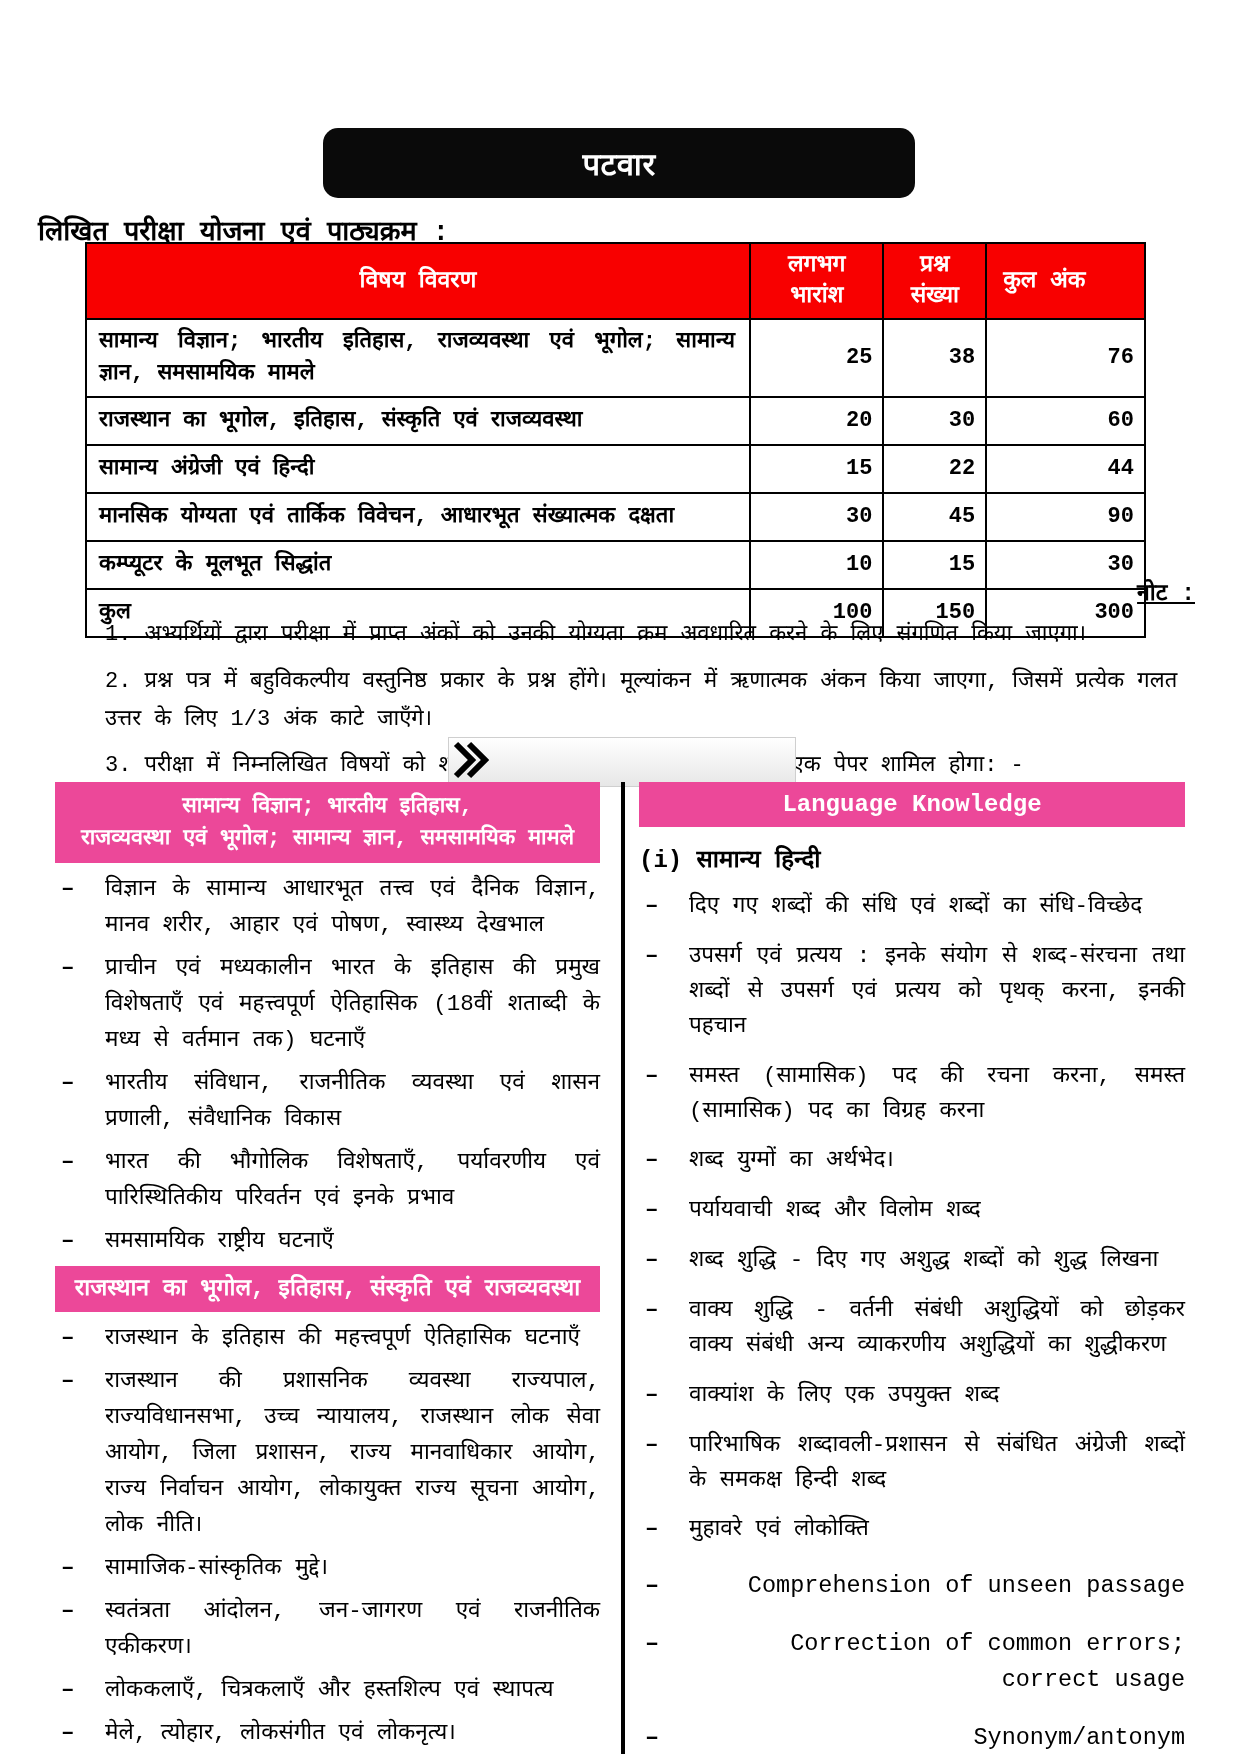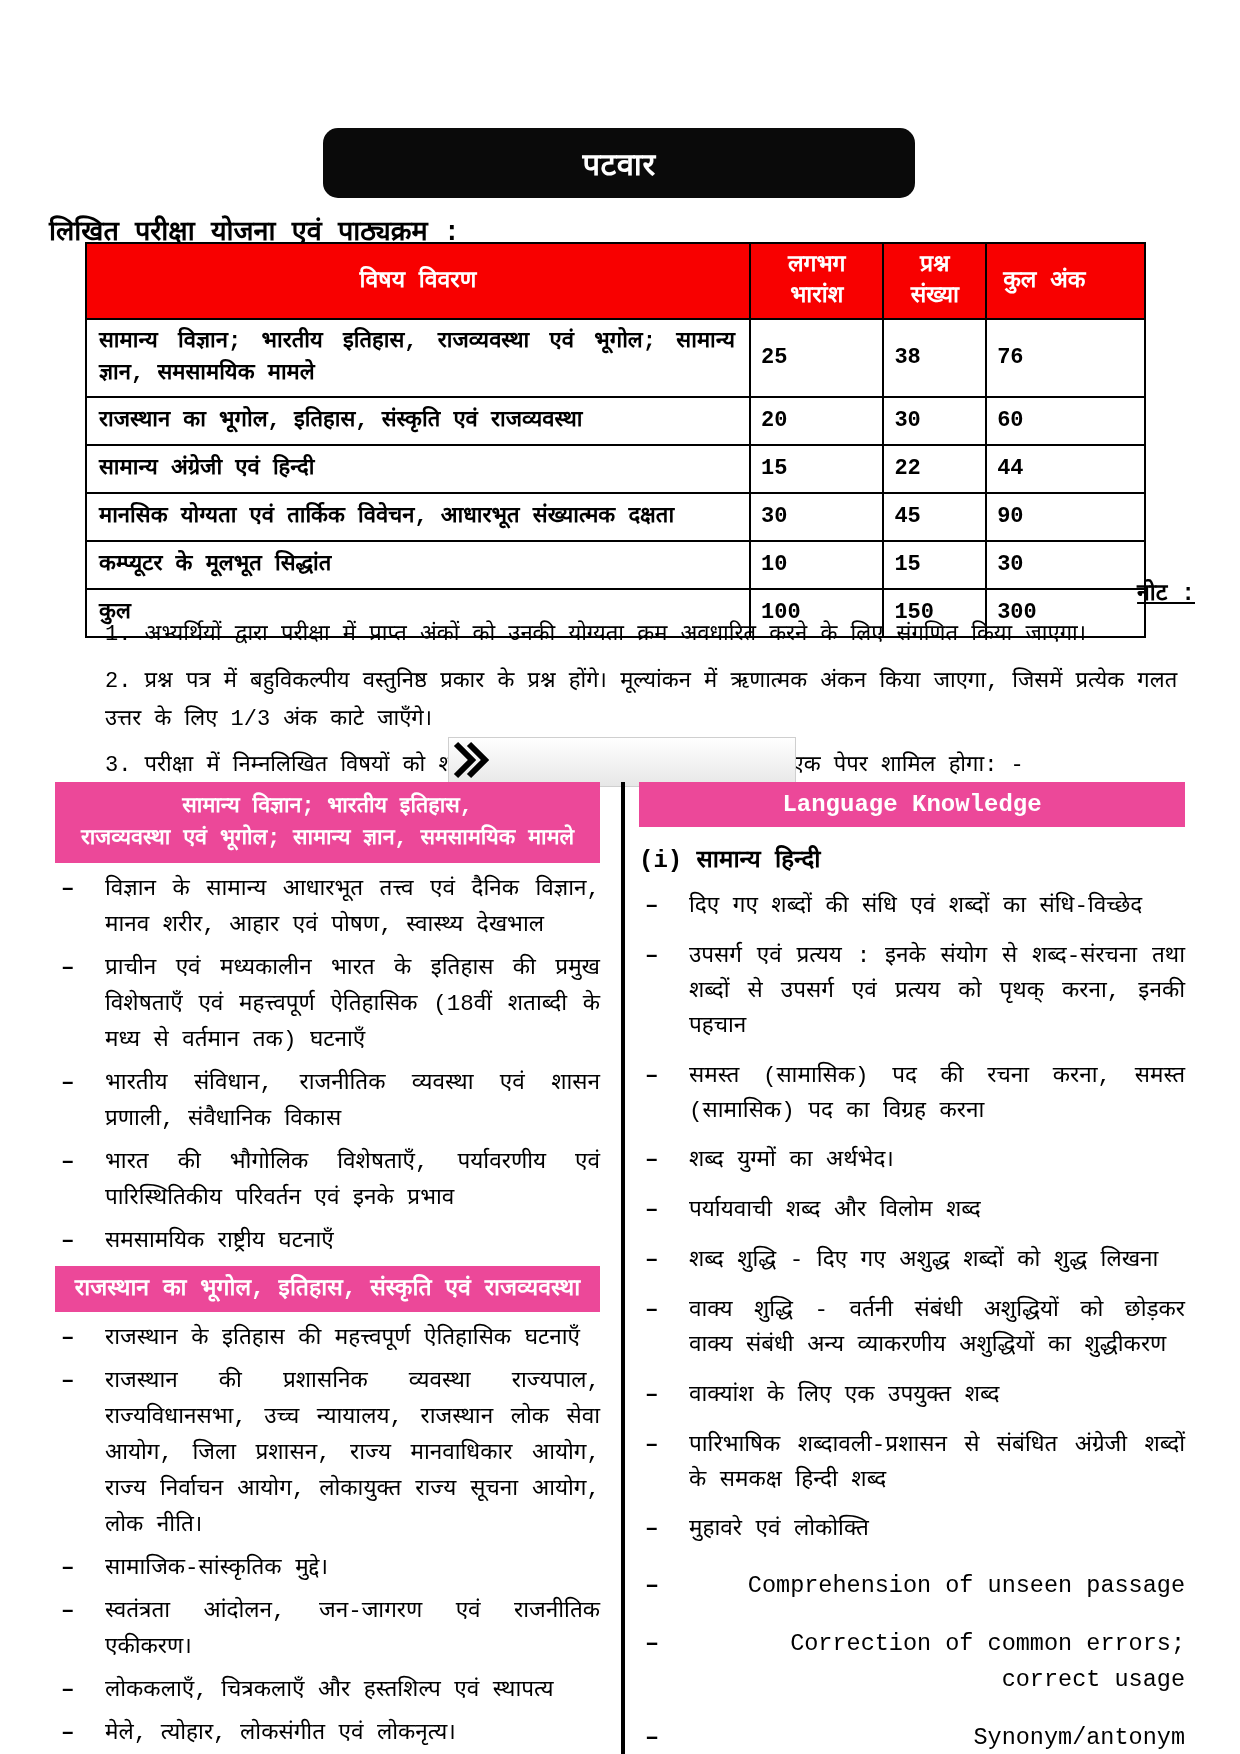--- a/index.html
+++ b/index.html
@@ -7,32 +7,32 @@
     position:relative;width:1240px;height:1754px;margin:8px auto;background:#ffffff;
     font-family:Liberation Mono, monospace;color:#000;overflow:hidden;
   }
   
   .title-box{
     position:absolute;left:323px;top:120px;width:592px;height:70px;
     background:#0a0a0a;border-radius:15px;display:flex;align-items:center;justify-content:center;
   }
   .title-box .t{color:#fff;font-size:31px;font-weight:bold;letter-spacing:.5px;}
   
-  .main-heading{position:absolute;left:49px;top:203px;font-size:27px;font-weight:bold;}
+  .main-heading{position:absolute;left:38px;top:203px;font-size:27px;font-weight:bold;}
   
   .exam-table{position:absolute;left:85px;top:234px;width:1061px;border-collapse:collapse;table-layout:fixed;}
   .exam-table th,.exam-table td{border:2px solid #000;}
   .exam-table th{
     background:#f80000;color:#fff;font-size:23px;font-weight:bold;
     text-align:center;padding:6px 8px;height:62px;line-height:1.35;
   }
   .exam-table th.th-left{text-align:left;padding-left:16px;}
   .exam-table td{font-size:22px;font-weight:bold;padding:6px 10px;line-height:1.45;}
   .exam-table td.subj{text-align:justify;padding-left:12px;padding-right:14px;}
-  .exam-table td.num{text-align:left;}
+  .exam-table td.num{text-align:right;}
   .exam-table tr.r0 td{height:62px;}
   .exam-table tr.rs td{height:34px;}
   
   .notes{position:absolute;left:55px;top:567px;width:1140px;}
   .notes .lbl{font-size:23px;font-weight:bold;text-decoration:underline;text-align:right;}
   .notes .item{margin-left:50px;margin-top:9px;font-size:22px;line-height:1.72;}
   
   .banner{
     position:absolute;left:448px;top:729px;width:348px;height:50px;
     display:flex;align-items:flex-start;background:linear-gradient(#ffffff,#e7e7e7);

